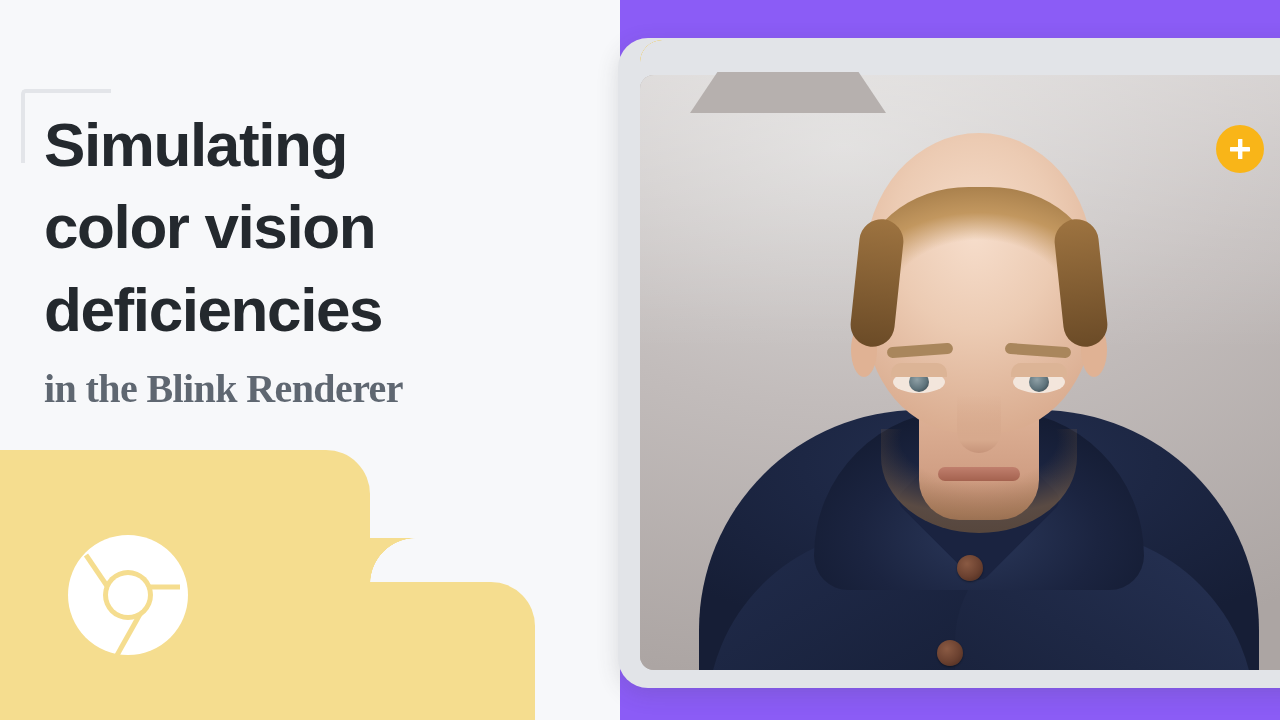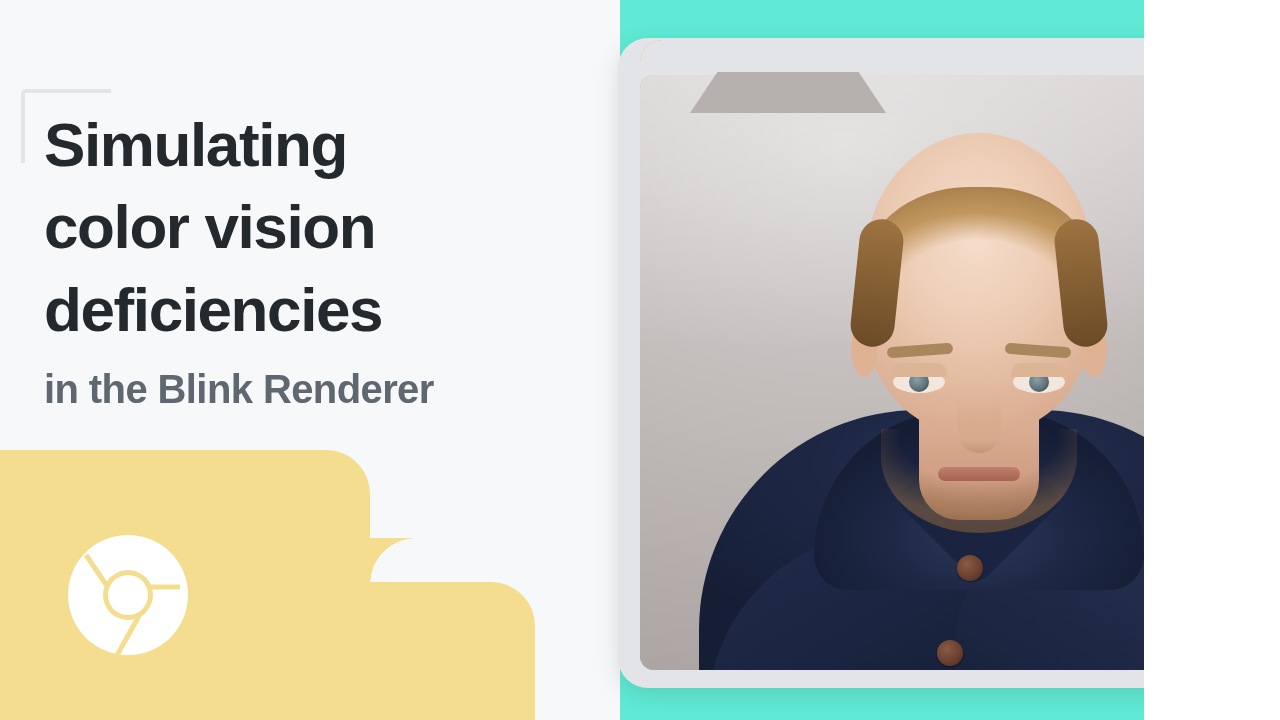--- a/index.html
+++ b/index.html
@@ -7,24 +7,24 @@
     margin: 0;
     padding: 0;
     background: #ffffff;
   }
   body {
     font-family: "Liberation Sans", sans-serif;
   }
 
   #stage {
     position: relative;
-    width: 1144px;
+    width: 1280px;
     height: 720px;
     overflow: hidden;
-    background: #5eead4;
+    background: #8b5cf6;
   }
 
   
   .left-panel {
     position: absolute;
     left: 0; top: 0;
     width: 620px; height: 720px;
     background: #f7f8fa;
   }
 
@@ -53,20 +53,21 @@
     color: #24292e;
     white-space: pre-line;
   }
   .subtitle {
     margin: 14px 0 0 0;
     font-size: 40px;
     line-height: 1.2;
     font-weight: 700;
     letter-spacing: -0.6px;
     color: #5f6771;
+    font-family: Liberation Serif, serif;
   }
   
   .folder-tab {
     position: absolute;
     left: -40px;
     top: 450px;
     width: 410px;
     height: 310px;
     background: #f5dd8f;
     border-top-right-radius: 44px;

